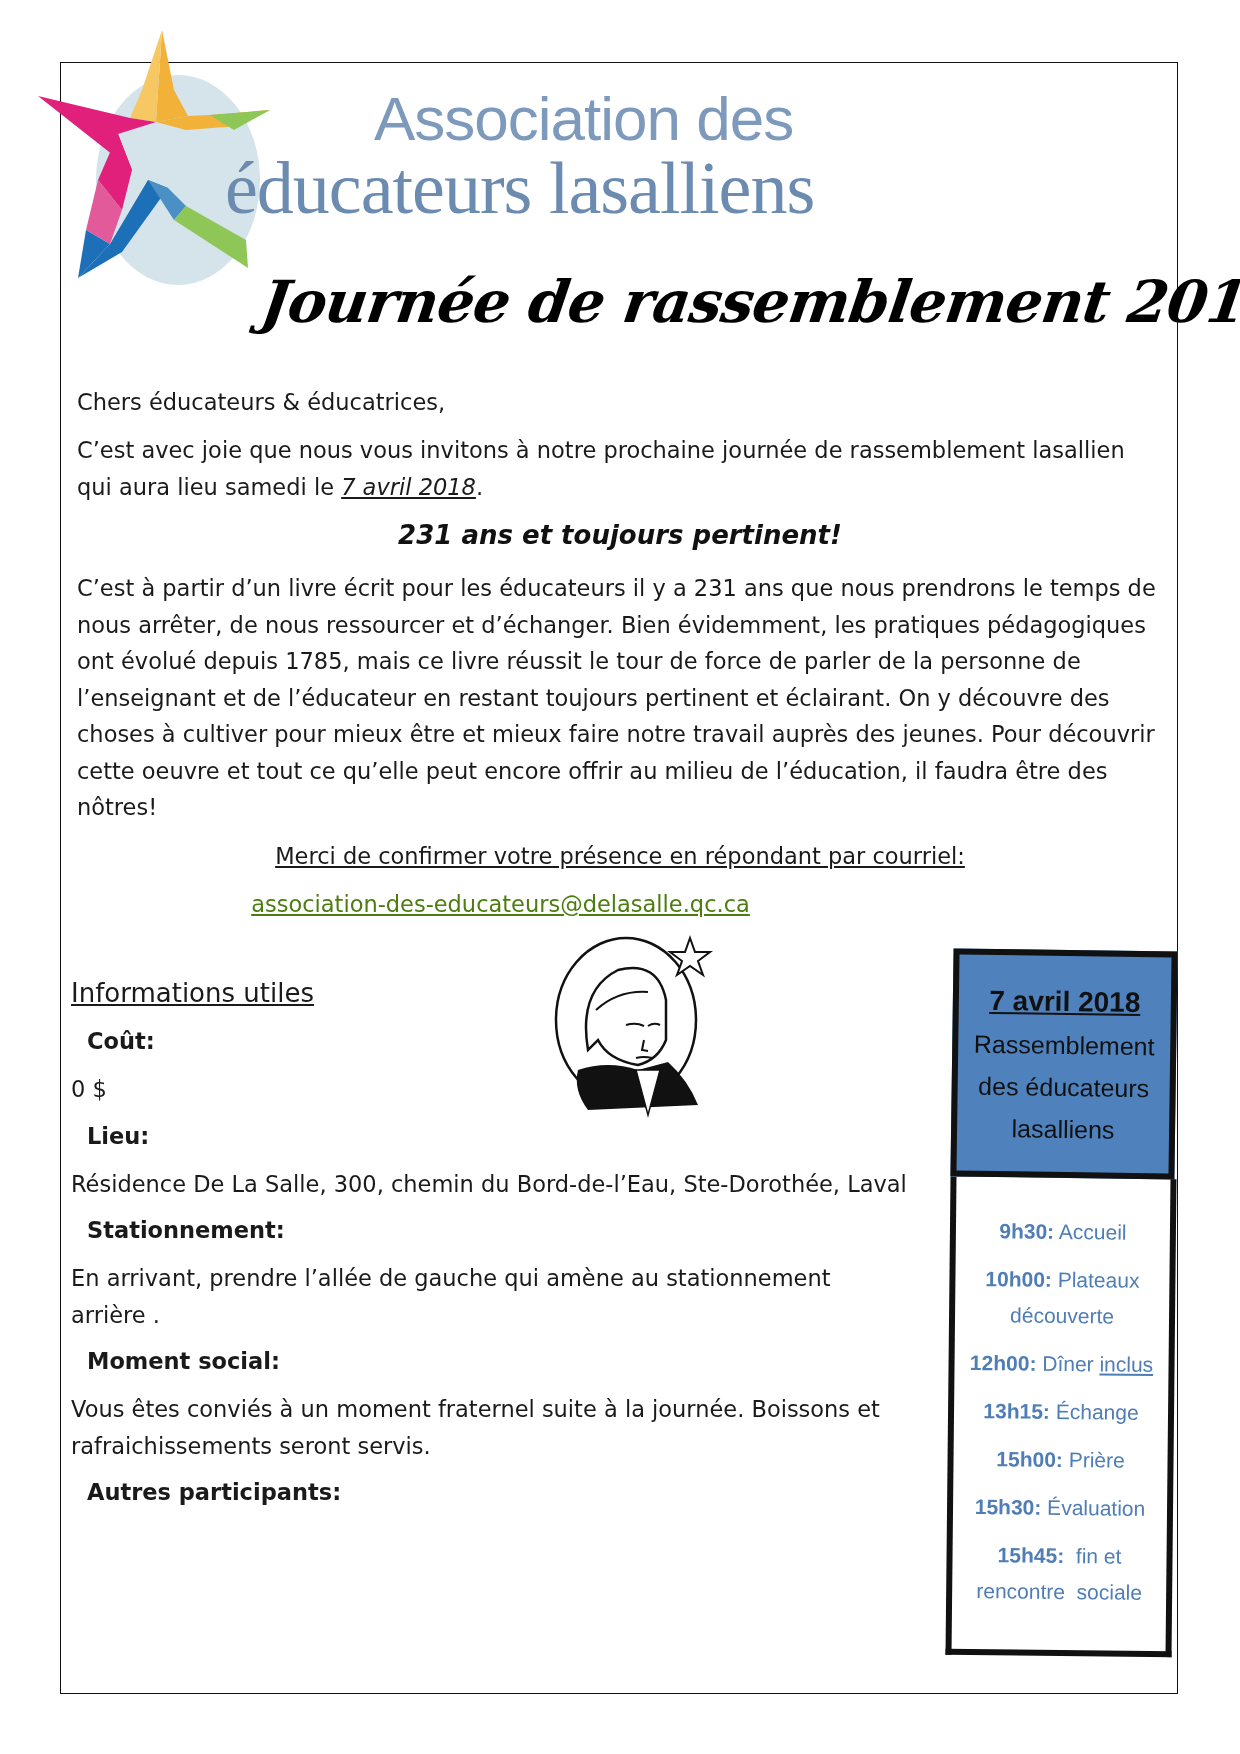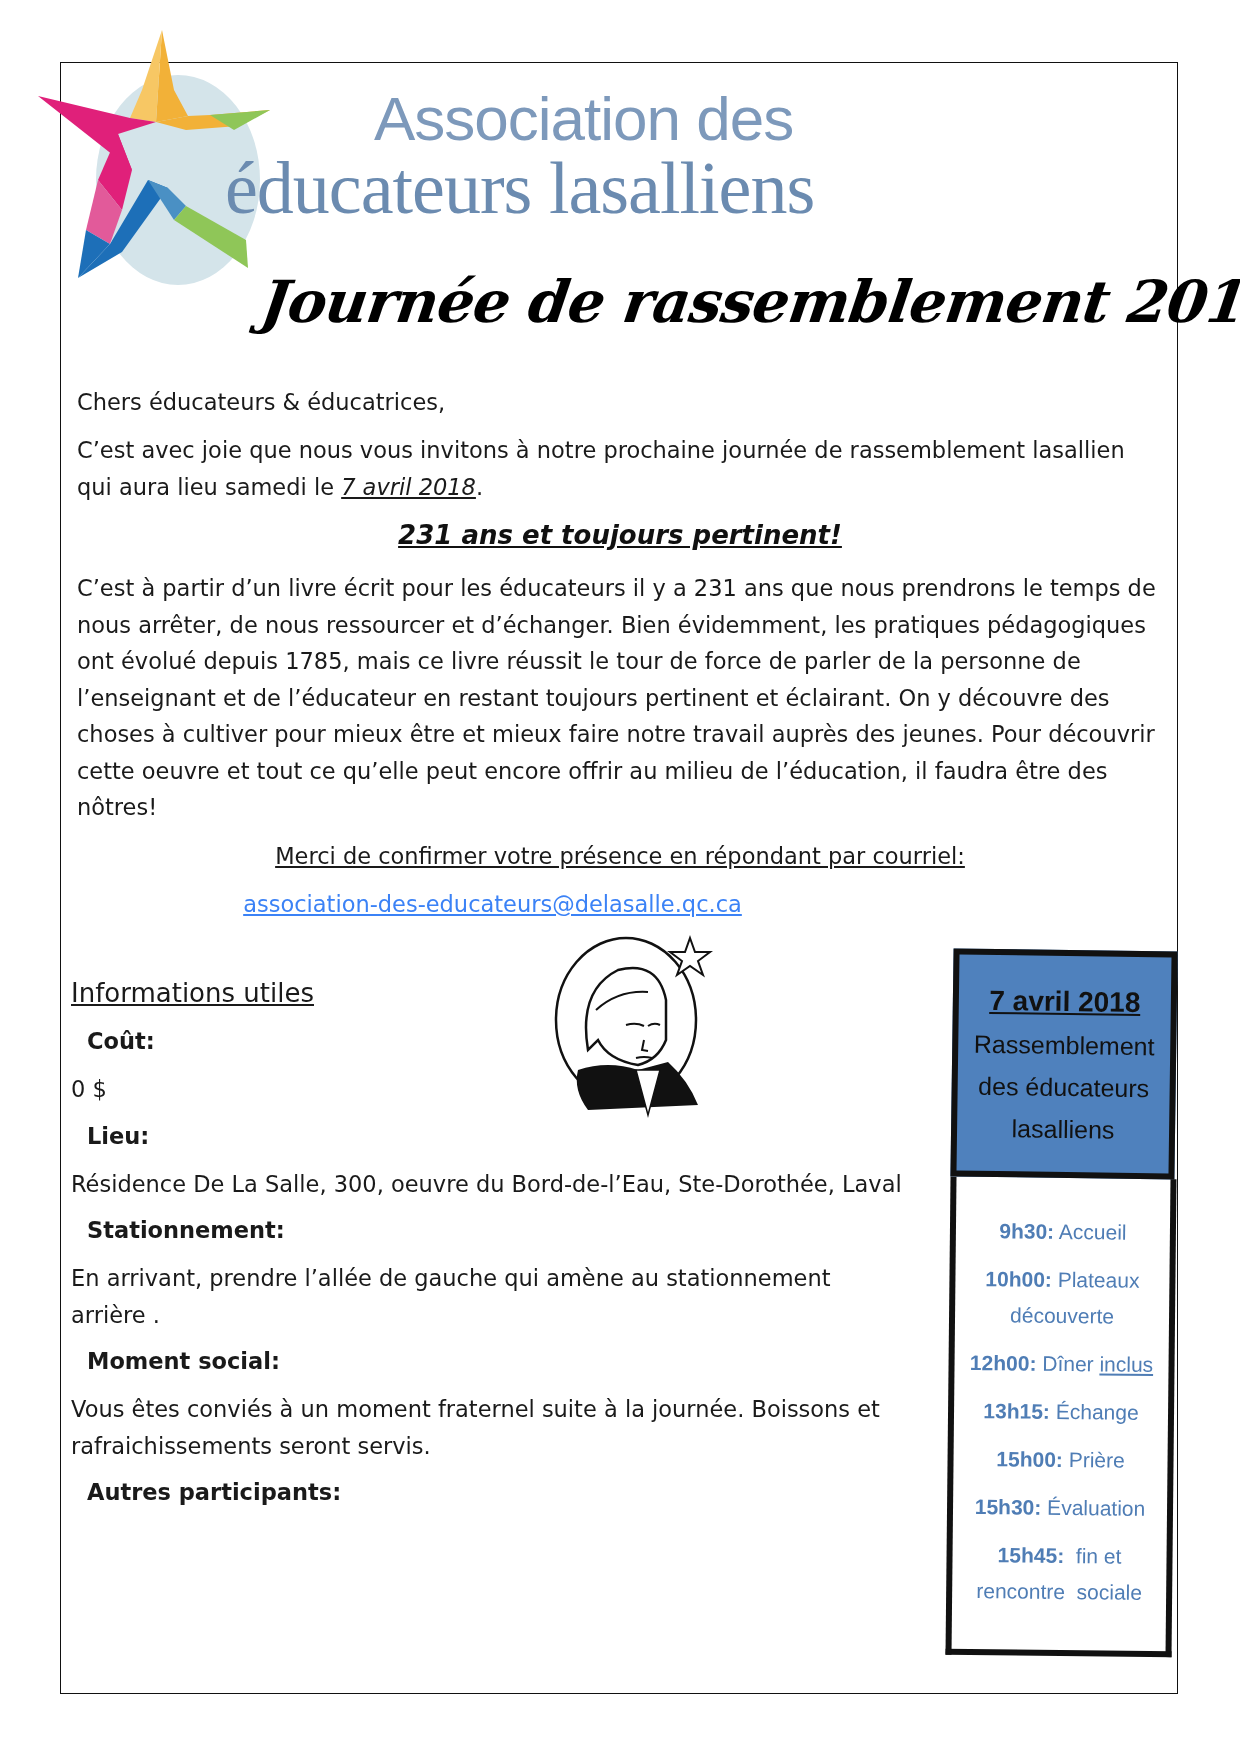--- a/index.html
+++ b/index.html
@@ -16,24 +16,24 @@
                 color:#6b8bb0; letter-spacing:-1px; }
   .script-title { position:absolute; left:262px; top:268px; font-family:"DejaVu Serif", serif;
                   font-style:italic; font-weight:bold; font-size:58px; letter-spacing:-1px;
                   transform:skewX(-8deg); color:#000; white-space:nowrap; }
   .body-text { font-family:"DejaVu Sans", sans-serif; font-size:22.5px; line-height:36.5px; color:#1a1a1a; }
   .greeting { position:absolute; left:77px; top:384px; }
   .intro { position:absolute; left:77px; top:432px; width:1080px; }
   .u { text-decoration:underline; }
   .i { font-style:italic; }
   .tagline { position:absolute; left:0; width:1240px; top:520px; text-align:center;
-             font-size:26px; font-weight:bold; font-style:italic; text-decoration:underline; }
+             font-size:26px; font-weight:bold; font-style:italic; }
   .para { position:absolute; left:77px; top:570px; width:1090px; }
   .confirm { position:absolute; left:0; width:1240px; top:838px; text-align:center; text-decoration:underline; }
-  .email { position:absolute; left:0; width:985px; top:886px; text-align:center; color:#3b82f6;
+  .email { position:absolute; left:8px; width:985px; top:886px; text-align:center; color:#4d7c0f;
            text-decoration:underline; }
   
   .info { position:absolute; left:71px; top:975px; width:860px; }
   .info-title { font-weight:normal; font-size:26px; text-decoration:underline; margin:0 0 12px 0;
                 line-height:36px; }
   .lbl { font-weight:bold; font-size:22.5px; line-height:36px; margin:0 0 12px 16px; }
   .val { font-size:22.5px; line-height:36.5px; margin:0 0 10px 0; }
   
   .portrait { position:absolute; left:548px; top:930px; width:180px; height:190px; }
   
@@ -83,21 +83,21 @@
 <div class="body-text para">C’est à partir d’un livre écrit pour les éducateurs il y a 231 ans que nous prendrons le temps de nous arrêter, de nous ressourcer et d’échanger. Bien évidemment, les pratiques pédagogiques ont évolué depuis 1785, mais ce livre réussit le tour de force de parler de la personne de l’enseignant et de l’éducateur en restant toujours pertinent et éclairant. On y découvre des choses à cultiver pour mieux être et mieux faire notre travail auprès des jeunes. Pour découvrir cette oeuvre et tout ce qu’elle peut encore offrir au milieu de l’éducation, il faudra être des nôtres!</div>
 
 <div class="body-text confirm">Merci de confirmer votre présence en répondant par courriel:</div>
 <div class="body-text email">association-des-educateurs@delasalle.qc.ca</div>
 
 <div class="info body-text">
   <div class="info-title">Informations utiles</div>
   <div class="lbl">Coût:</div>
   <div class="val">0 $</div>
   <div class="lbl">Lieu:</div>
-  <div class="val" style="width:840px">Résidence De La Salle, 300, oeuvre du Bord-de-l’Eau, Ste-Dorothée, Laval</div>
+  <div class="val" style="width:840px">Résidence De La Salle, 300, chemin du Bord-de-l’Eau, Ste-Dorothée, Laval</div>
   <div class="lbl">Stationnement:</div>
   <div class="val" style="width:840px">En arrivant, prendre l’allée de gauche qui amène au stationnement arrière .</div>
   <div class="lbl">Moment social:</div>
   <div class="val" style="width:840px">Vous êtes conviés à un moment fraternel suite à la journée.  Boissons et rafraichissements seront servis.</div>
   <div class="lbl">Autres participants:</div>
 </div>
 
 <svg class="portrait" viewBox="0 0 180 190">
   <ellipse cx="78" cy="90" rx="70" ry="82" fill="none" stroke="#111" stroke-width="2.5"></ellipse>
   <polygon points="142,8 147,22 162,22 150,31 155,45 142,36 129,45 134,31 122,22 137,22" fill="#fff" stroke="#111" stroke-width="2"></polygon>

